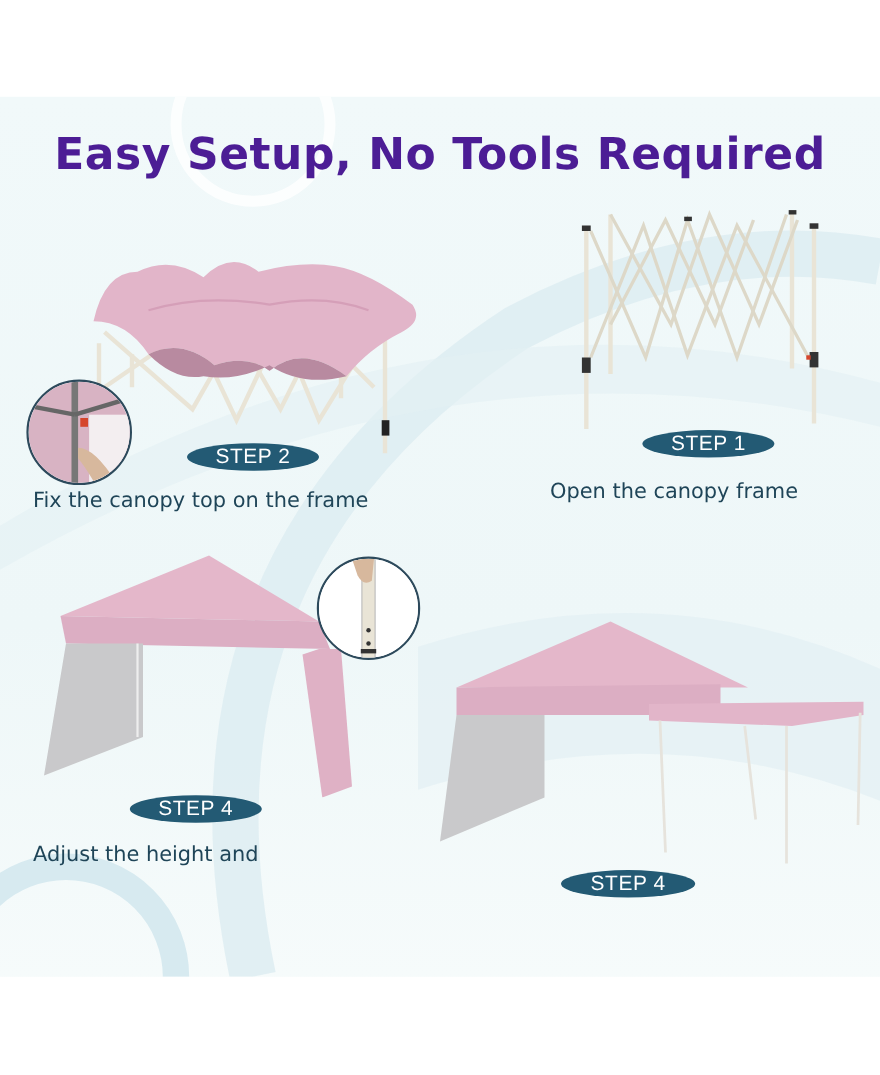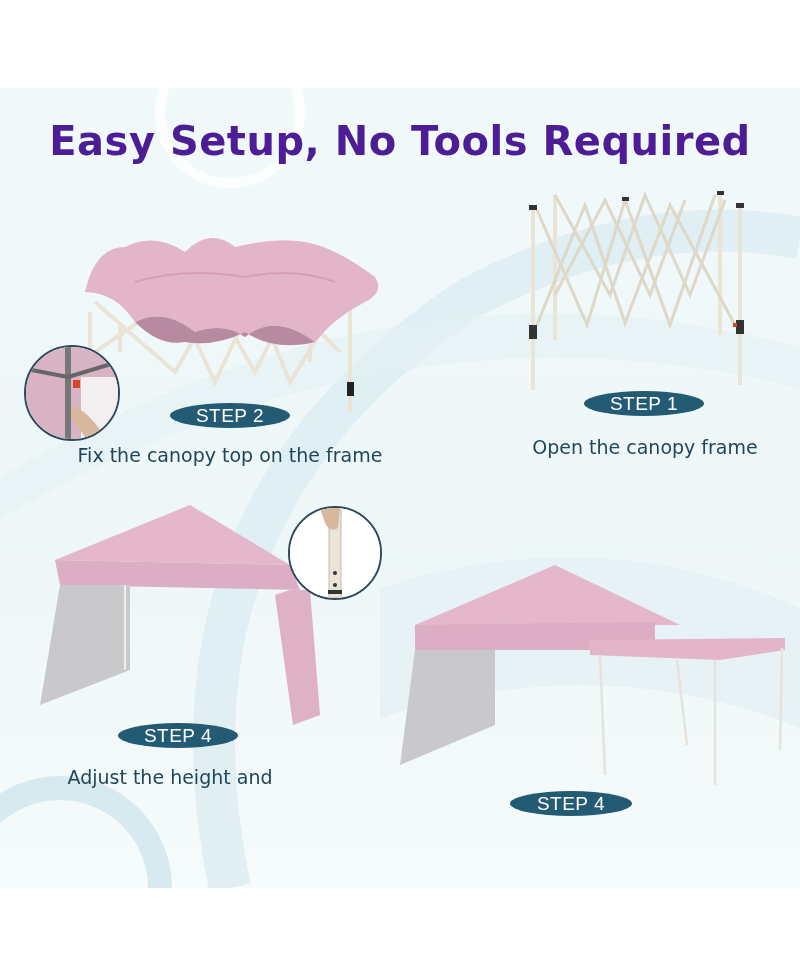--- a/index.html
+++ b/index.html
@@ -6,21 +6,21 @@
   body { width:800px; height:977px; background:#ffffff; position:relative; overflow:hidden;
          font-family:"DejaVu Sans","Liberation Sans",sans-serif; }
   .panel { position:absolute; left:0; top:88px; width:800px; height:800px; overflow:hidden;
            background:linear-gradient(180deg,#f1f9fa 0%,#eef7f8 60%,#f6fbfb 100%); }
   .title { position:absolute; left:0; top:118px; width:800px; text-align:center;
            font-family:"DejaVu Sans",sans-serif; font-weight:bold; font-size:40px;
            color:#4c1d95; letter-spacing:0.5px; }
   .pill { position:absolute; height:25px; border-radius:50%; background:#235a74; color:#fff;
           text-align:center; line-height:25px; font-family:"Liberation Sans",sans-serif;
           font-size:19px; letter-spacing:0.5px; }
-  .caption { position:absolute; text-align:center; color:#1f4558;
+  .caption { position:absolute; color:#1f4558;
              font-family:"DejaVu Sans",sans-serif; font-size:19px; line-height:27px; }
   .illus { position:absolute; }
   .inset { position:absolute; border-radius:50%; border:2px solid #2d4a5c; overflow:hidden; background:#fff; }
 </style>
 </head>
 <body>
 
 <div class="panel">
   <svg width="800" height="800" style="position:absolute;left:0;top:0">
 

